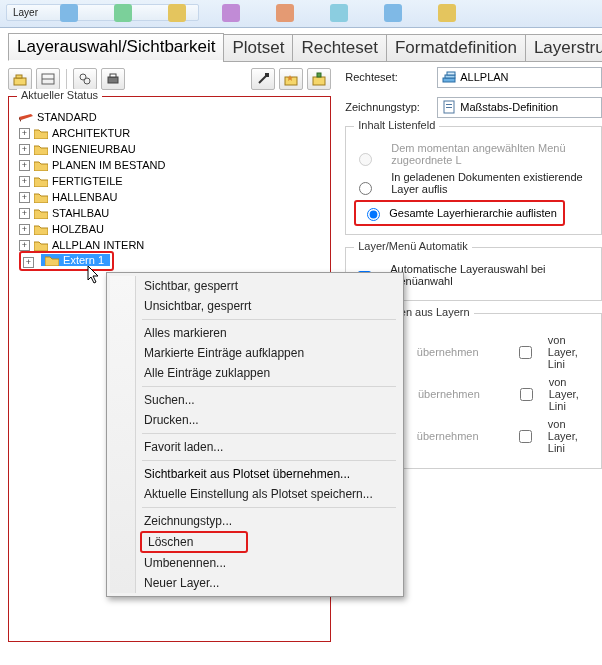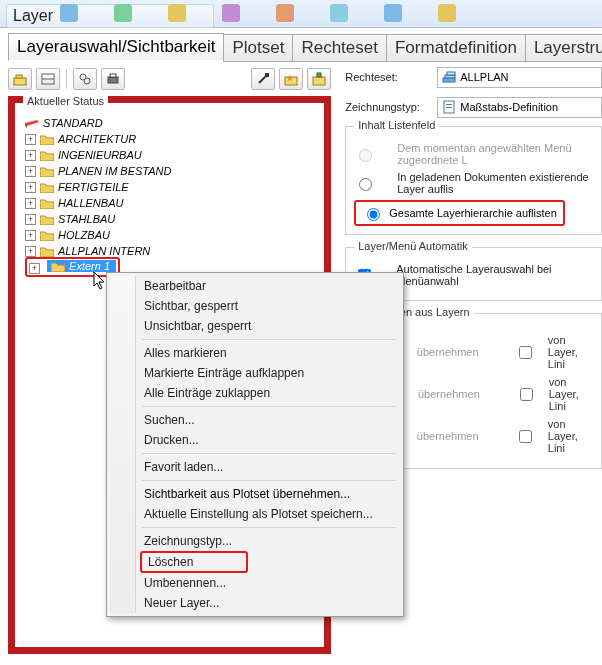--- a/index.html
+++ b/index.html
@@ -19,21 +19,21 @@
     border-bottom: 1px solid #a8bcd4;
     position: relative;
   }
   .title-strip {
     position: absolute;
     left: 6px; top: 4px;
     background: linear-gradient(#f6fafe,#e5eef7);
     border: 1px solid #c5d6ea;
     border-radius: 2px;
     padding: 2px 160px 2px 6px;
-    font-size: 16px;
+    font-size: 10px;
     color: #222;
   }
   .chrome-icons {
     position: absolute;
     left: 60px; top: 4px;
     display: flex; gap: 36px;
   }
   .blur-icon {
     width: 18px; height: 18px;
     border-radius: 3px;
@@ -80,39 +80,38 @@
   }
   .tb-btn {
     width: 24px; height: 22px;
     border: 1px solid #b7b7b7;
     border-radius: 2px;
     background: linear-gradient(#fefefe,#e7e7e7);
     display: flex; align-items: center; justify-content: center;
   }
   .tb-sep { width: 1px; height: 20px; background: #c7c7c7; margin: 0 2px; }
   .group {
-    border: 7px solid #b91c1c;
+    border: 1px solid #b91c1c;
     padding: 10px 4px 4px 4px;
     position: relative;
   }
   .group > .legend {
     position: absolute;
     top: -8px; left: 8px;
     background: #fff;
     padding: 0 4px;
     font-size: 11px;
     color: #333;
   }
   .tree {
     height: 530px;
     overflow: hidden;
     font-size: 11px;
     color: #000;
     padding-top: 2px;
-    font-style: italic;
   }
   .tree-row {
     display: flex;
     align-items: center;
     height: 16px;
     white-space: nowrap;
   }
   .exp {
     width: 11px; height: 11px;
     border: 1px solid #8a8a8a;
@@ -164,21 +163,21 @@
     padding: 10px 8px 8px 8px;
     position: relative;
     margin-bottom: 12px;
   }
   .fieldset > .legend {
     position: absolute; top: -8px; left: 8px;
     background: #fff; padding: 0 4px;
     color: #333;
   }
   .radio-row, .check-row {
-    display: flex; align-items: center; gap: 22px;
+    display: flex; align-items: flex-end; gap: 16px;
     margin: 5px 0;
     color: #222;
   }
   .radio-row.dis { color: #9a9a9a; }
   .red-box {
     border: 2px solid #e11b1b;
     border-radius: 3px;
     padding: 3px 6px;
     display: inline-flex;
     align-items: center;
@@ -480,21 +479,20 @@
         <div class="fieldset" style="flex:1; height:30px">
           <div class="legend">Darstellung</div>
         </div>
       </div>
     </div>
   </div>
 </div>
 
 <div class="ctxmenu">
   <div class="gutter"></div>
-  <div class="mitem">Bearbeitbar</div>
   <div class="mitem">Sichtbar, gesperrt</div>
   <div class="mitem">Unsichtbar, gesperrt</div>
   <div class="msep"></div>
   <div class="mitem">Alles markieren</div>
   <div class="mitem">Markierte Einträge aufklappen</div>
   <div class="mitem">Alle Einträge zuklappen</div>
   <div class="msep"></div>
   <div class="mitem">Suchen...</div>
   <div class="mitem">Drucken...</div>
   <div class="msep"></div>

